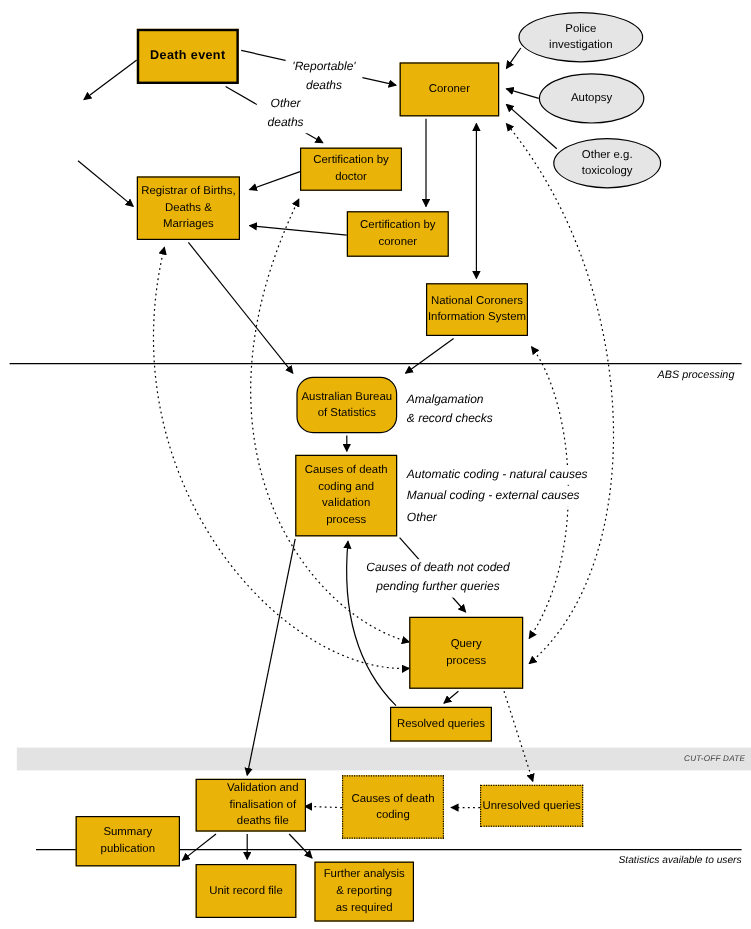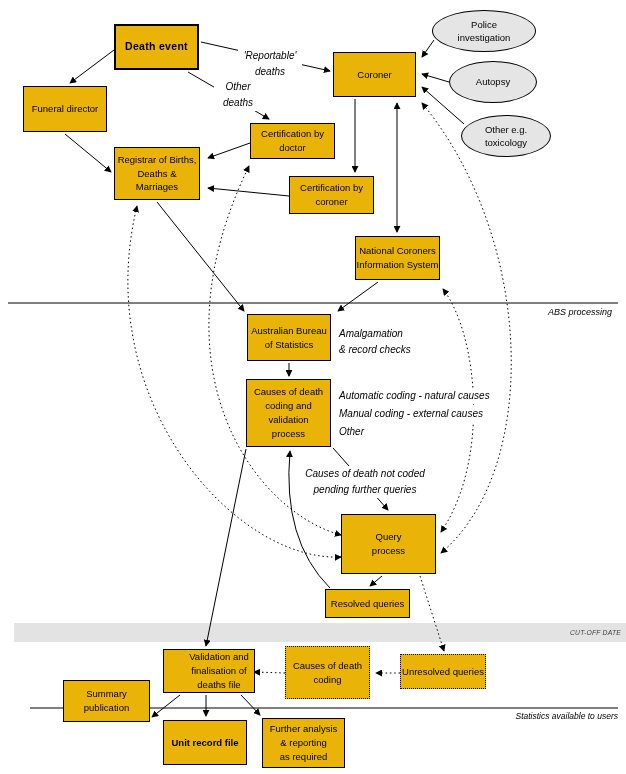--- a/index.html
+++ b/index.html
@@ -82,49 +82,48 @@
       <path d="M341,535 C 255,512 150,370 249,166" marker-start="url(#arr)" marker-end="url(#arr)"></path>
       <path d="M441,532 C 490,460 478,335 443,289" marker-start="url(#arr)" marker-end="url(#arr)"></path>
       <path d="M441,553 C 540,470 535,240 422,103" marker-start="url(#arr)" marker-end="url(#arr)"></path>
       <line x1="420" y1="576" x2="444" y2="651" marker-end="url(#arr)"></line>
       <line x1="400" y1="673" x2="376" y2="673" marker-end="url(#arr)"></line>
       <line x1="285" y1="673" x2="254" y2="672" marker-end="url(#arr)"></line>
     </g>
   </svg>
 
   <div class="node bold" style="left:114px;top:24px;width:85px;height:46px;">Death event</div>
-  <div class="node" style="left:23px;top:86px;width:84px;height:46px;">Funeral director</div>
   <div class="node" style="left:114px;top:147px;width:86px;height:53px;">Registrar of Births,
 Deaths &amp;
 Marriages</div>
   <div class="node" style="left:250px;top:123px;width:85px;height:36px;">Certification by
 doctor</div>
   <div class="node" style="left:289px;top:176px;width:85px;height:38px;">Certification by
 coroner</div>
   <div class="node" style="left:333px;top:52px;width:83px;height:45px;">Coroner</div>
   <div class="node" style="left:355px;top:236px;width:85px;height:44px;">National Coroners
 Information System</div>
-  <div class="node" style="left:247px;top:314px;width:84px;height:47px;">Australian Bureau
+  <div class="node" style="left:247px;top:314px;width:84px;height:47px;border-radius:14px;">Australian Bureau
 of Statistics</div>
   <div class="node" style="left:246px;top:379px;width:85px;height:68px;">Causes of death
 coding and
 validation
 process</div>
   <div class="node" style="left:341px;top:514px;width:95px;height:60px;">Query
 process</div>
   <div class="node" style="left:325px;top:589px;width:85px;height:29px;">Resolved queries</div>
   <div class="node" style="left:163px;top:649px;width:92px;height:44px;padding-left:20px;">Validation and
 finalisation of
 deaths file</div>
   <div class="node dotted" style="left:285px;top:646px;width:85px;height:53px;">Causes of death
 coding</div>
   <div class="node dotted" style="left:400px;top:654px;width:86px;height:35px;">Unresolved queries</div>
   <div class="node" style="left:63px;top:680px;width:87px;height:42px;">Summary
 publication</div>
-  <div class="node" style="left:163px;top:720px;width:84px;height:45px;font-weight:bold;">Unit record file</div>
+  <div class="node" style="left:163px;top:720px;width:84px;height:45px;">Unit record file</div>
   <div class="node" style="left:262px;top:718px;width:83px;height:50px;text-align:center;">Further analysis
 &amp; reporting
 as required</div>
 
   <div class="ellipse" style="left:432px;top:10px;width:104px;height:42px;">Police
 investigation</div>
   <div class="ellipse" style="left:461px;top:115px;width:90px;height:42px;">Other e.g.
 toxicology</div>
   <div class="ellipse" style="left:449px;top:61px;width:88px;height:42px;">Autopsy</div>
 

